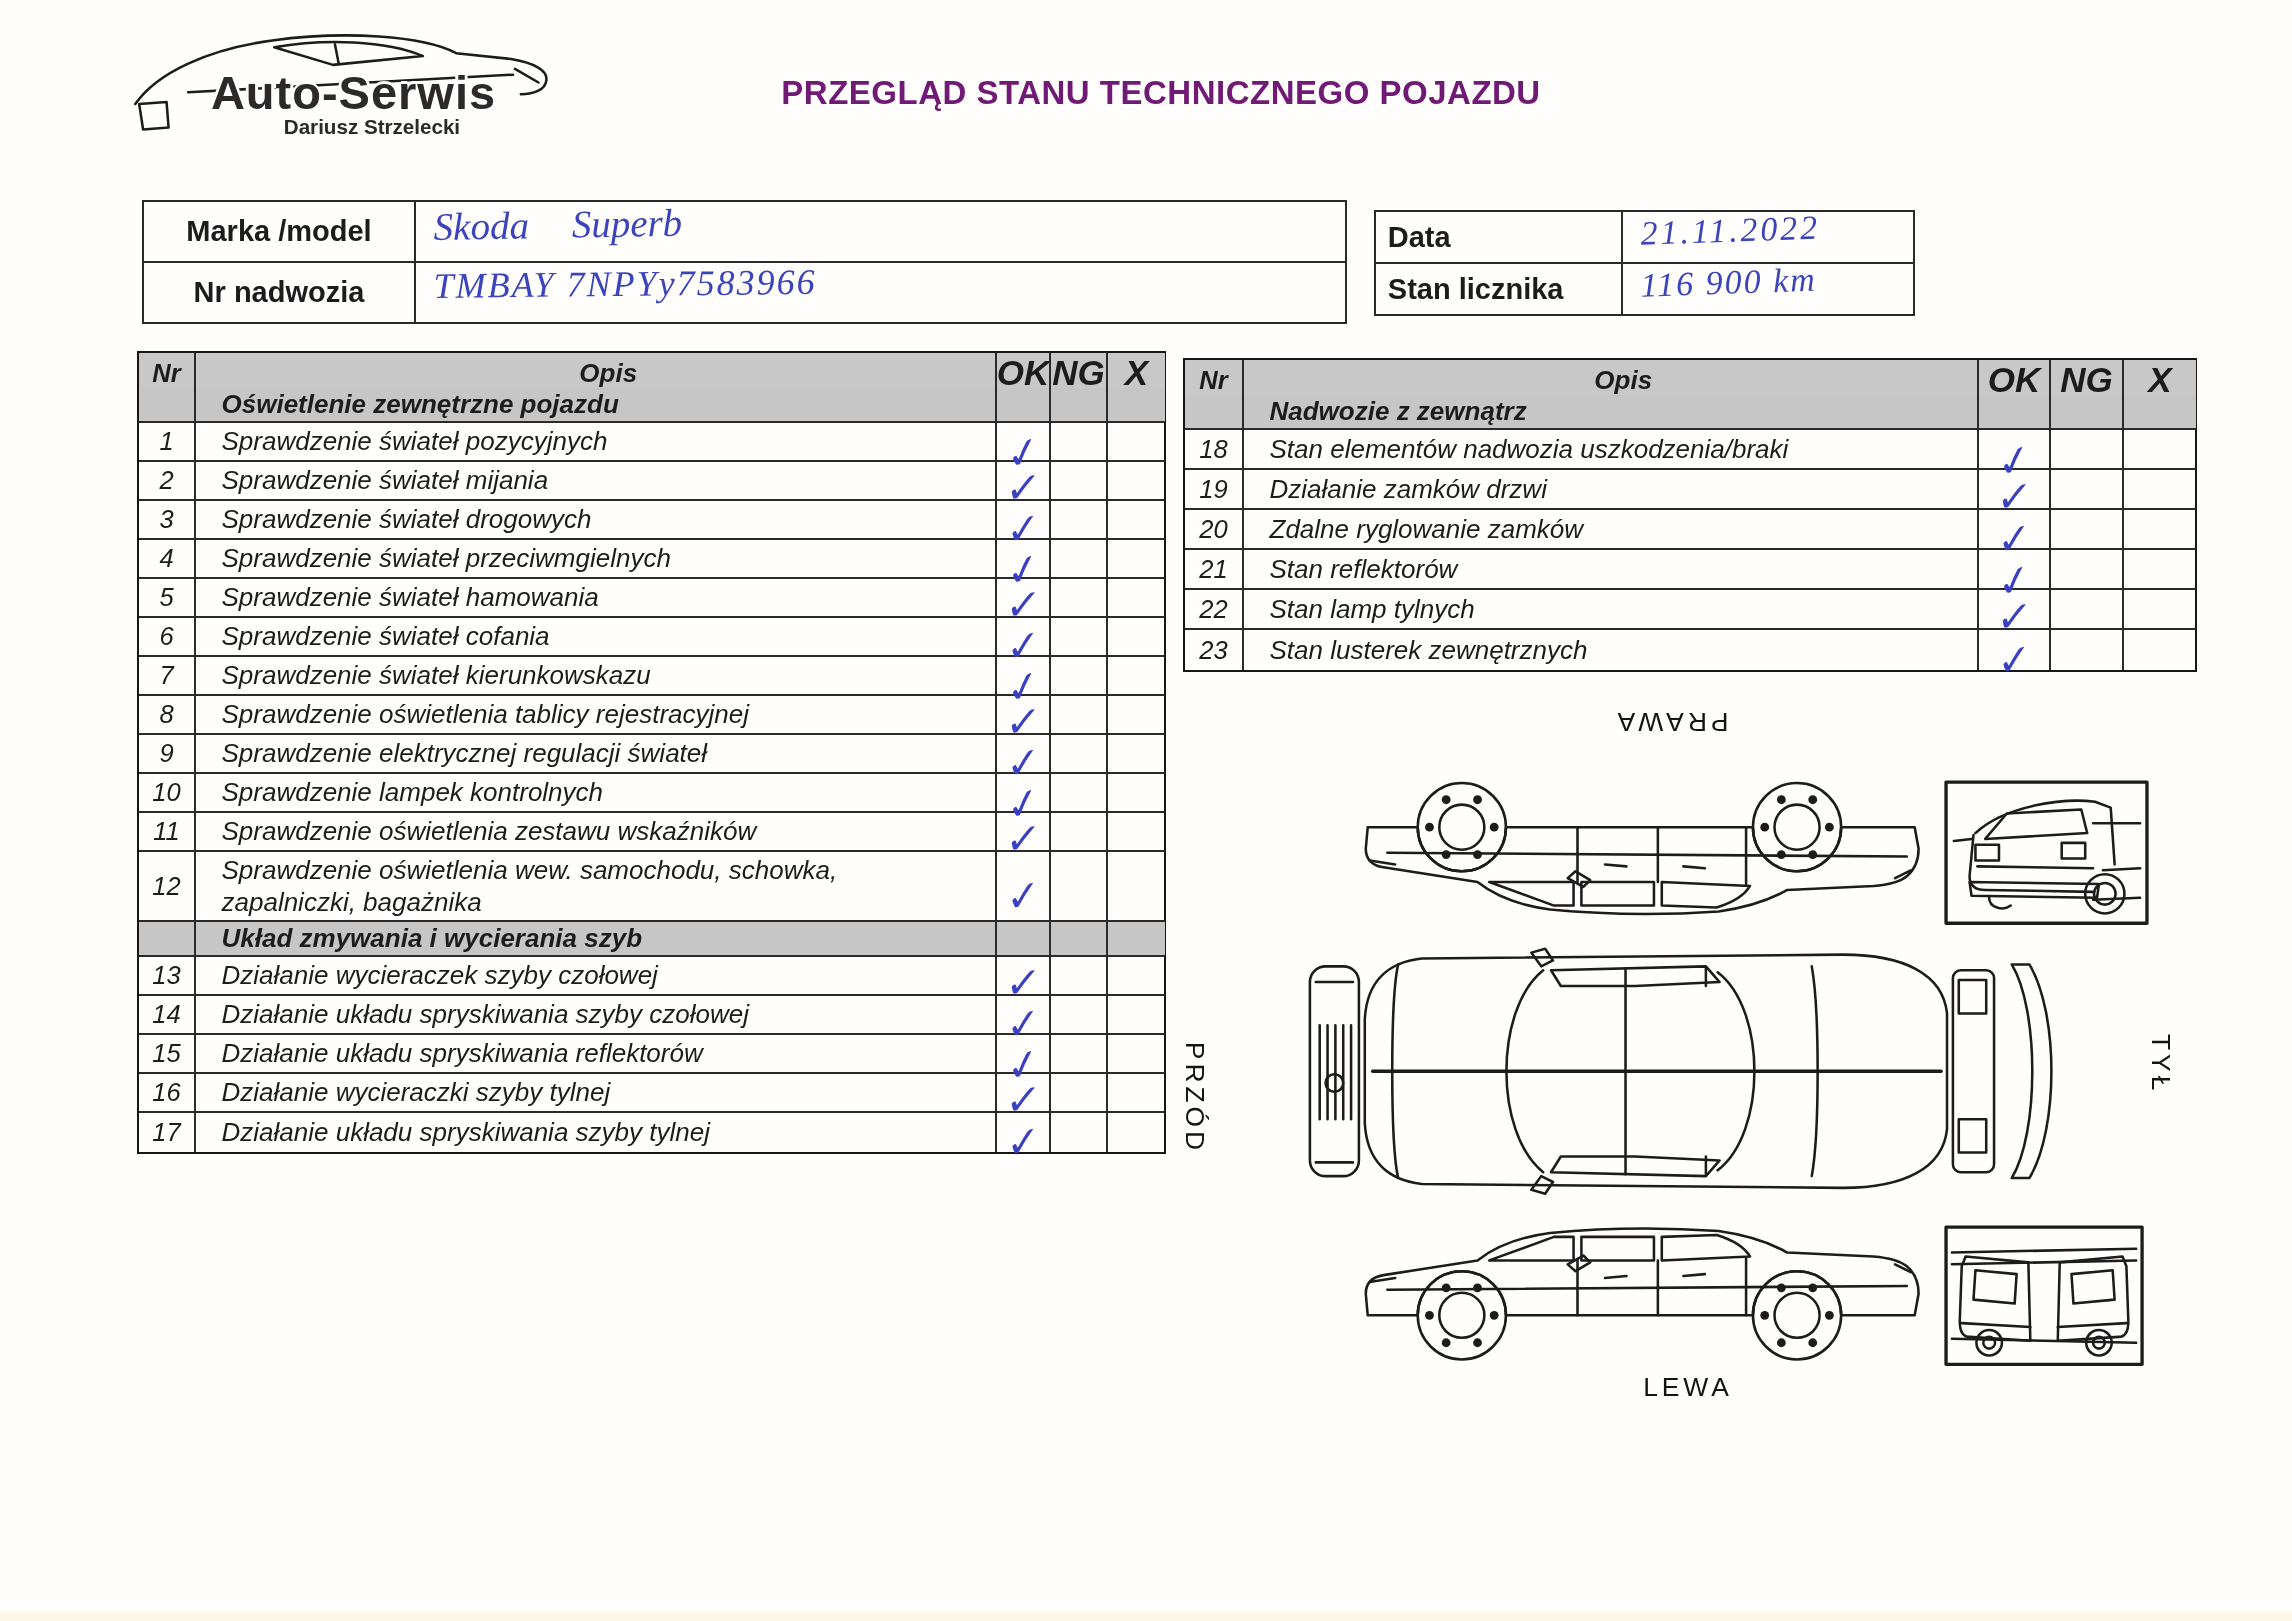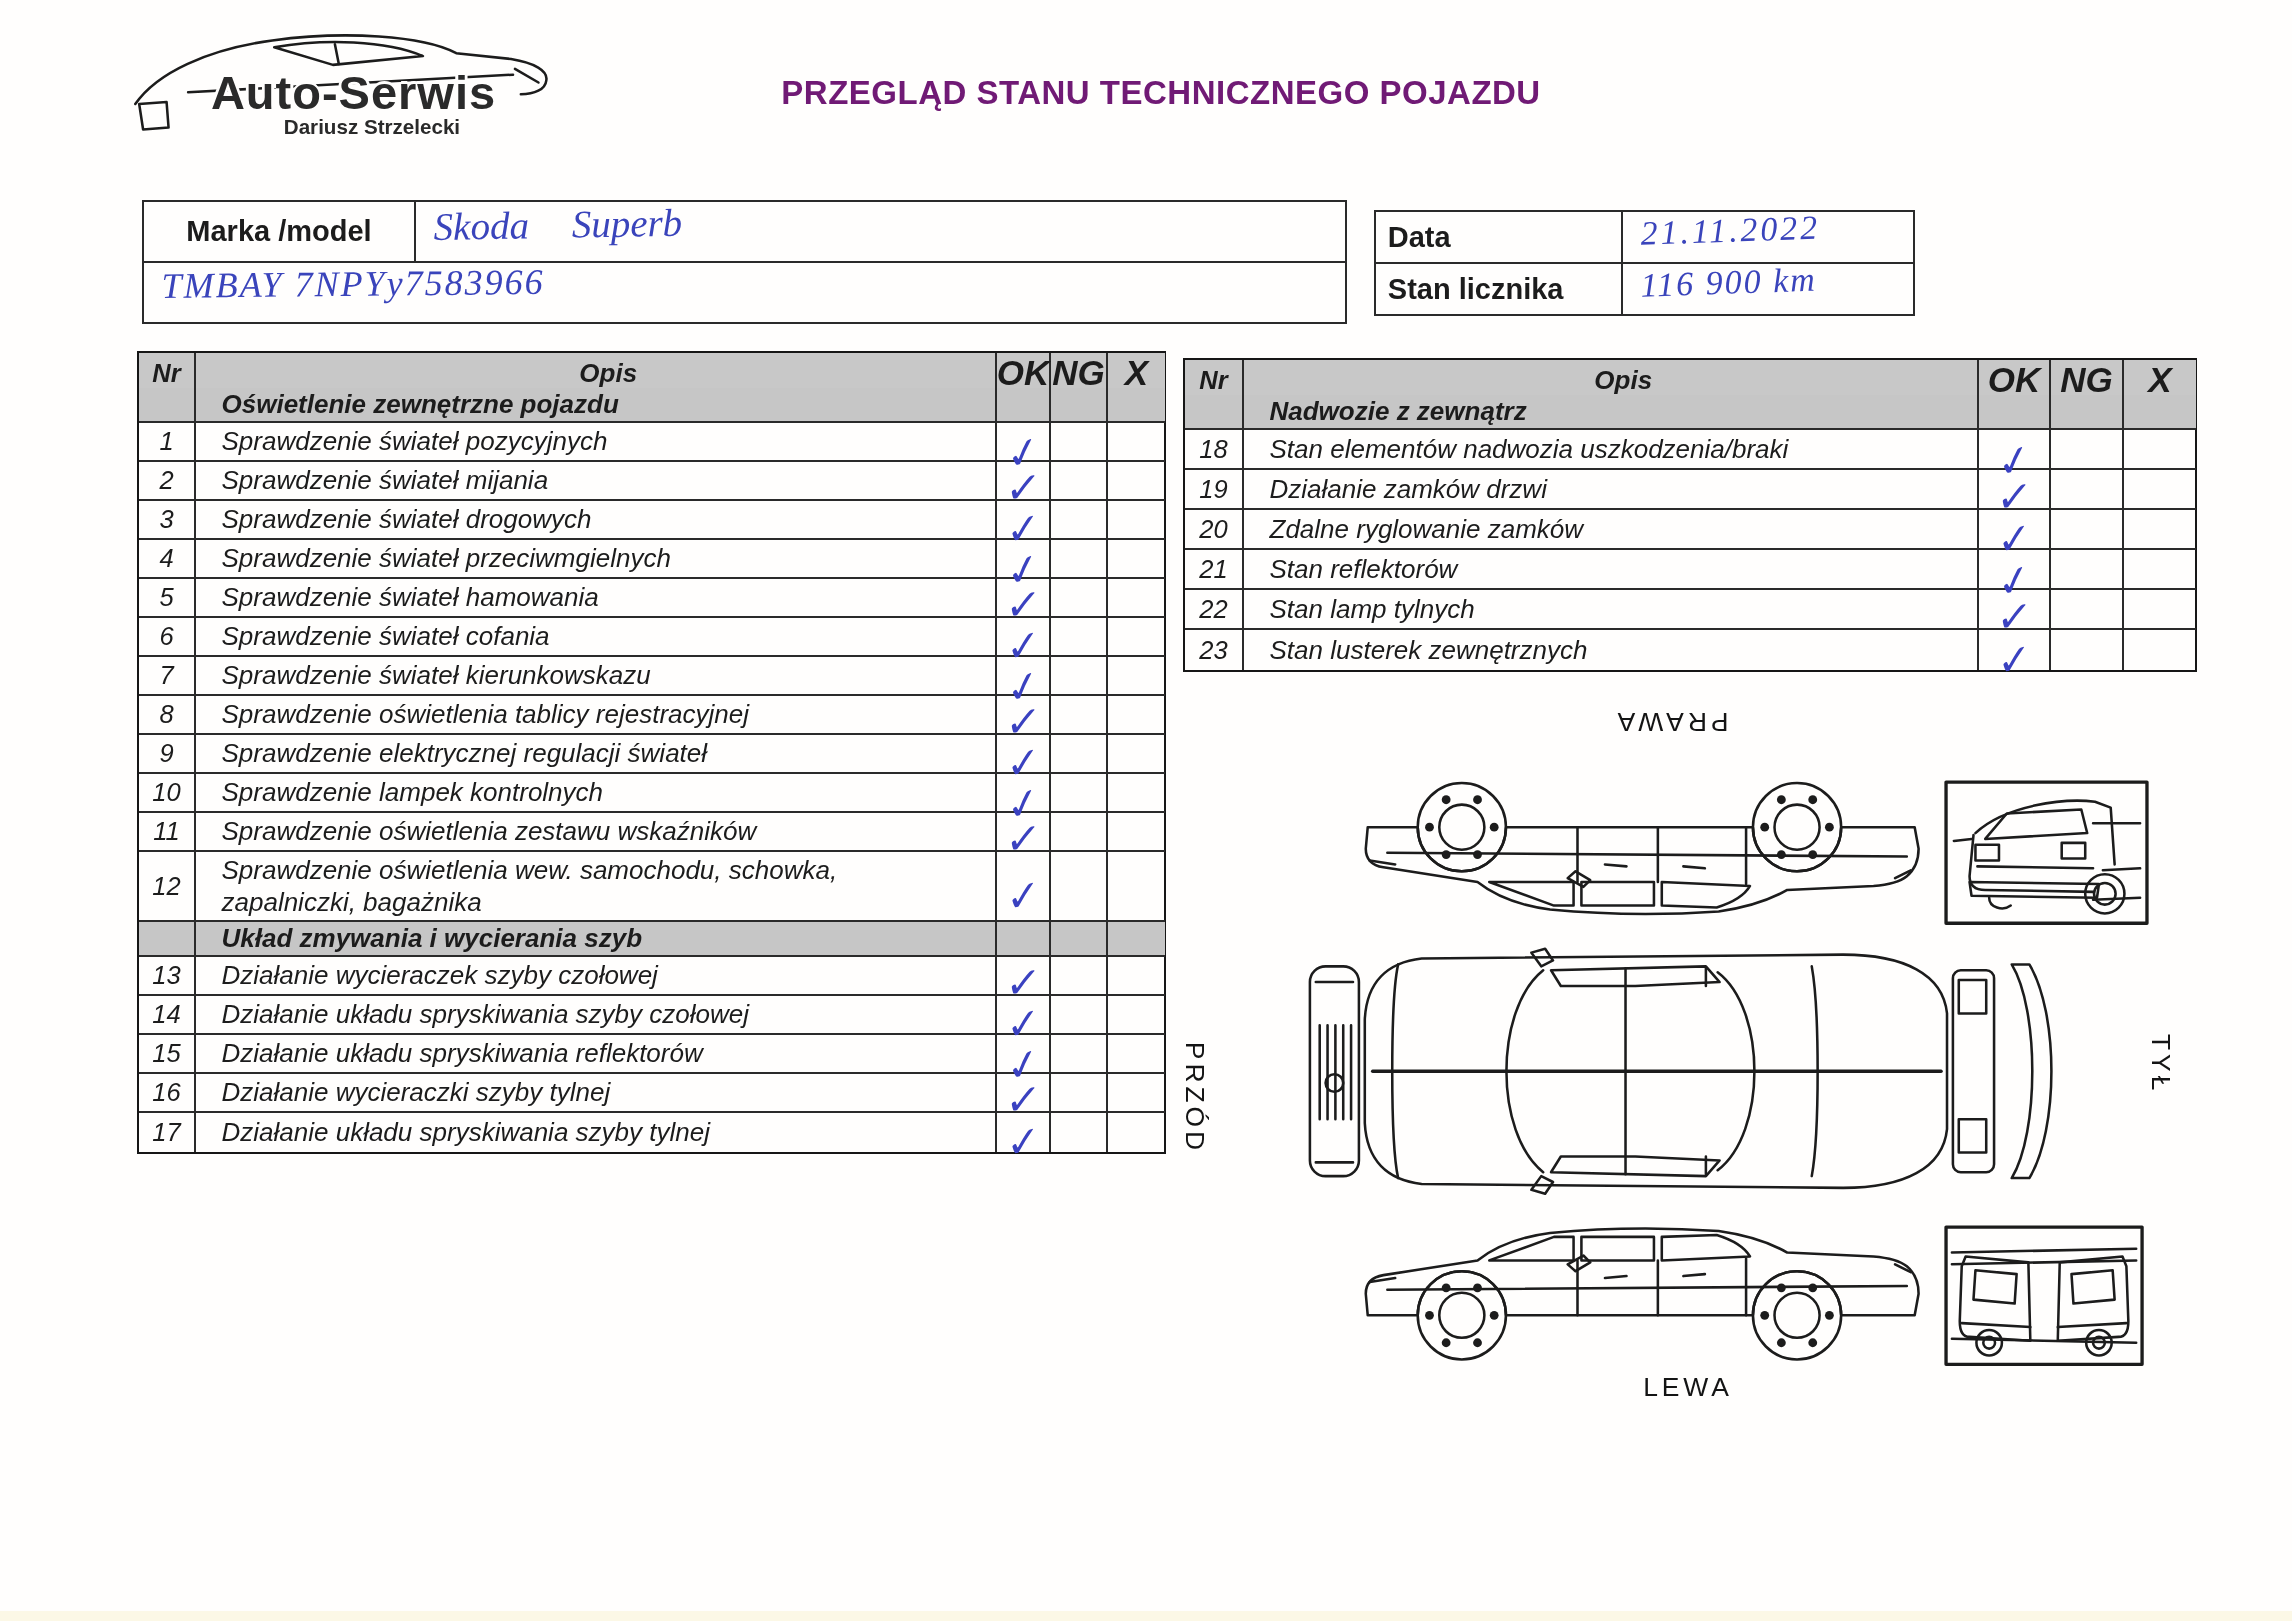--- a/index.html
+++ b/index.html
@@ -88,20 +88,21 @@
   </div>
 
   <div class="page-title">PRZEGLĄD STANU TECHNICZNEGO POJAZDU</div>
 
   <div class="ibox vbox">
     <div class="irow">
       <div class="ilabel">Marka /model</div>
       <div class="ival"><span class="hand model">Skoda   Superb</span></div>
     </div>
     <div class="irow">
+      <div class="ilabel">Nr nadwozia</div>
       <div class="ival"><span class="hand vin">TMBAY 7NPYy7583966</span></div>
     </div>
   </div>
 
   <div class="ibox mbox">
     <div class="irow">
       <div class="ilabel">Data</div>
       <div class="ival"><span class="hand date">21.11.2022</span></div>
     </div>
     <div class="irow">

